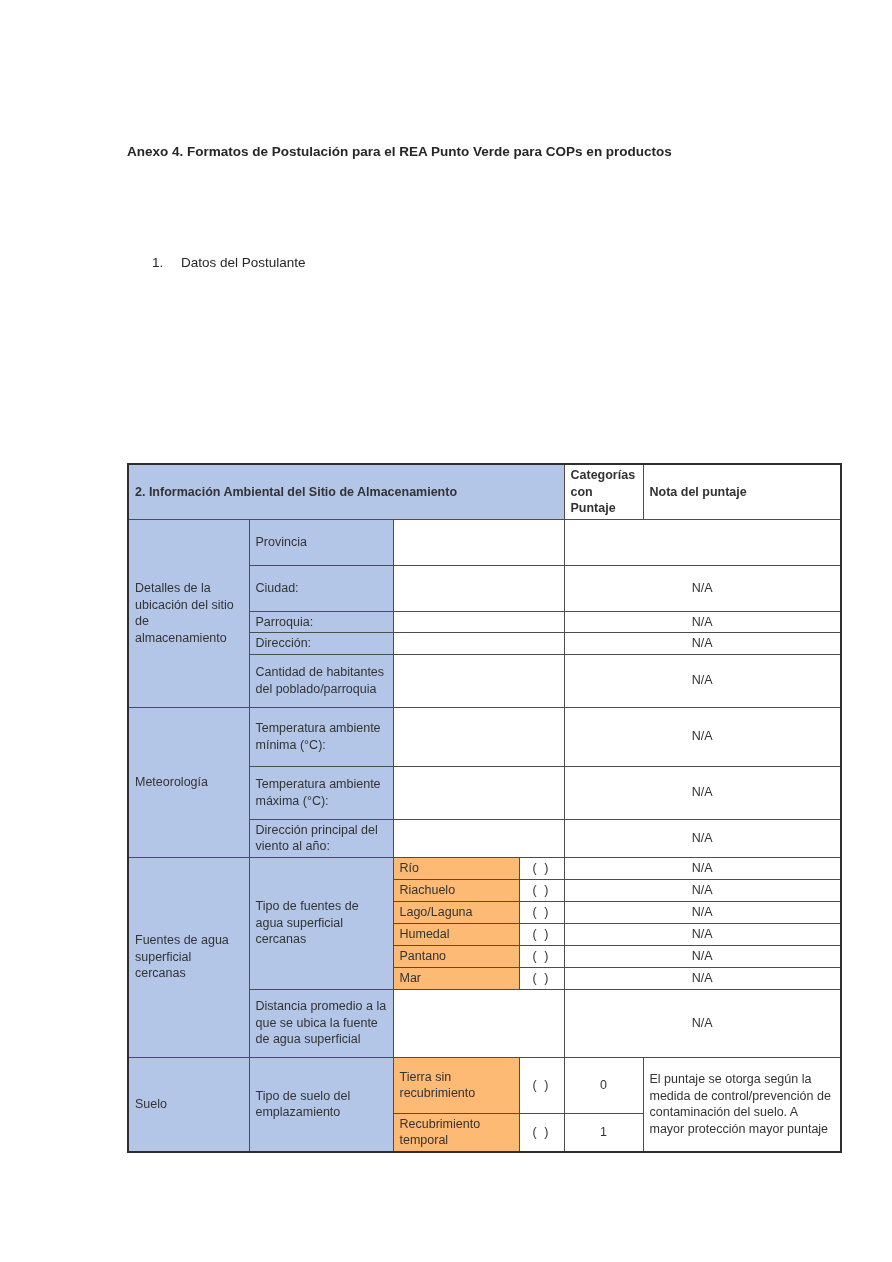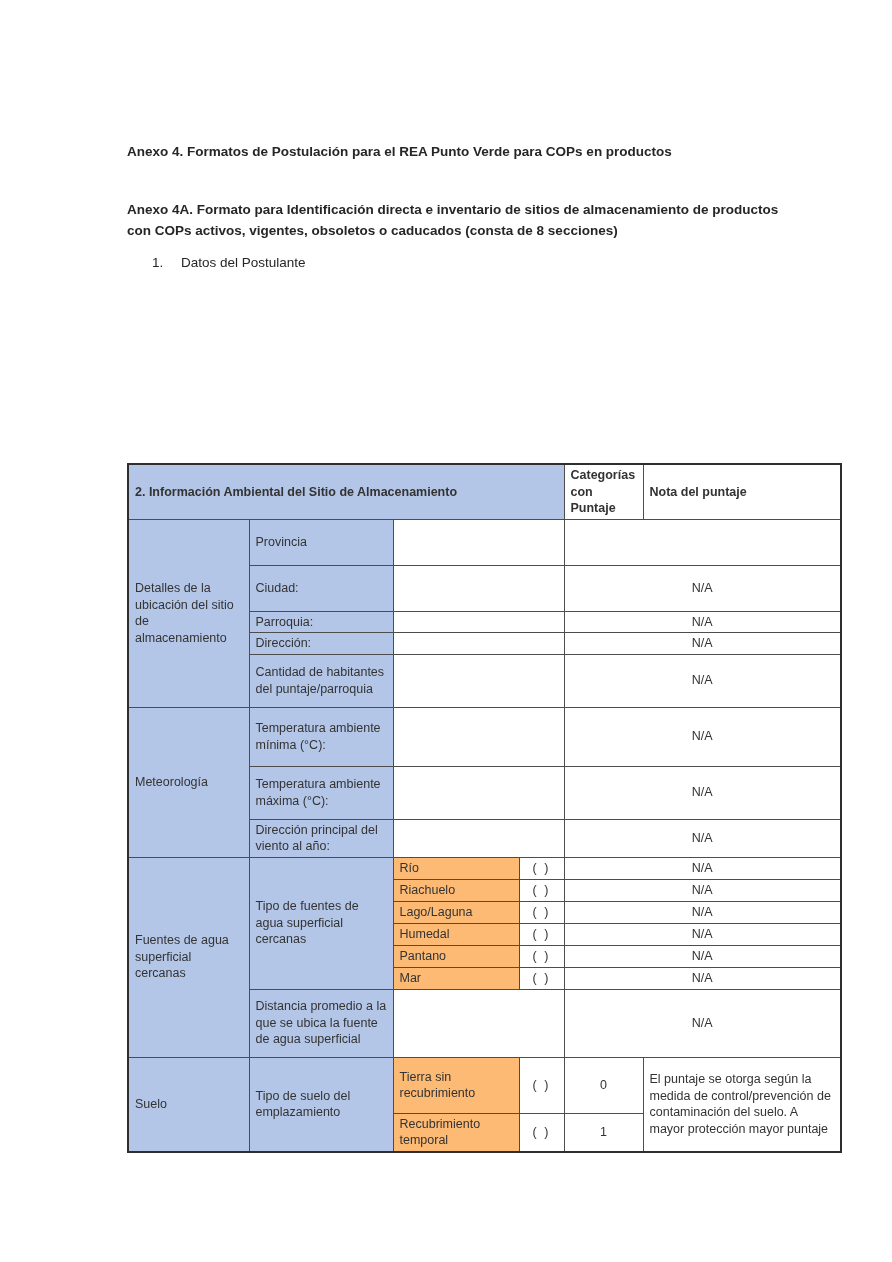--- a/index.html
+++ b/index.html
@@ -45,21 +45,20 @@
   td.score{text-align:center;}
   td.note{text-align:left;padding:2px 8px;}
   td.input-cell{background:#ffffff;}
 </style>
 </head>
 <body>
 
 <div class="page">
 
   <div class="doc-title">Anexo 4. Formatos de Postulación para el REA Punto Verde para COPs en productos</div>
-  <div class="doc-subtitle">Anexo 4A. Formato para Identificación directa e inventario de sitios de almacenamiento de productos con COPs activos, vigentes, obsoletos o caducados (consta de 8 secciones)</div>
 
   <div class="sec1-heading">
     <span class="num">1.</span><span>Datos del Postulante</span>
   </div>
 
 
   <div class="table-wrap">
     <table class="doc-table">
       <colgroup>
         <col style="width:121px">
@@ -96,21 +95,21 @@
         <td colspan="2" class="na">N/A</td>
       </tr>
 
       <tr style="height:21px">
         <td class="blue center">Dirección:</td>
         <td colspan="2" class="input-cell"></td>
         <td colspan="2" class="na">N/A</td>
       </tr>
 
       <tr style="height:53px">
-        <td class="blue left">Cantidad de habitantes del puntaje/parroquia</td>
+        <td class="blue left">Cantidad de habitantes del poblado/parroquia</td>
         <td colspan="2" class="input-cell"></td>
         <td colspan="2" class="na">N/A</td>
       </tr>
 
       <tr style="height:59px">
         <td rowspan="3" class="blue center">Meteorología</td>
         <td class="blue left">Temperatura ambiente mínima (°C):</td>
         <td colspan="2" class="input-cell"></td>
         <td colspan="2" class="na">N/A</td>
       </tr>

